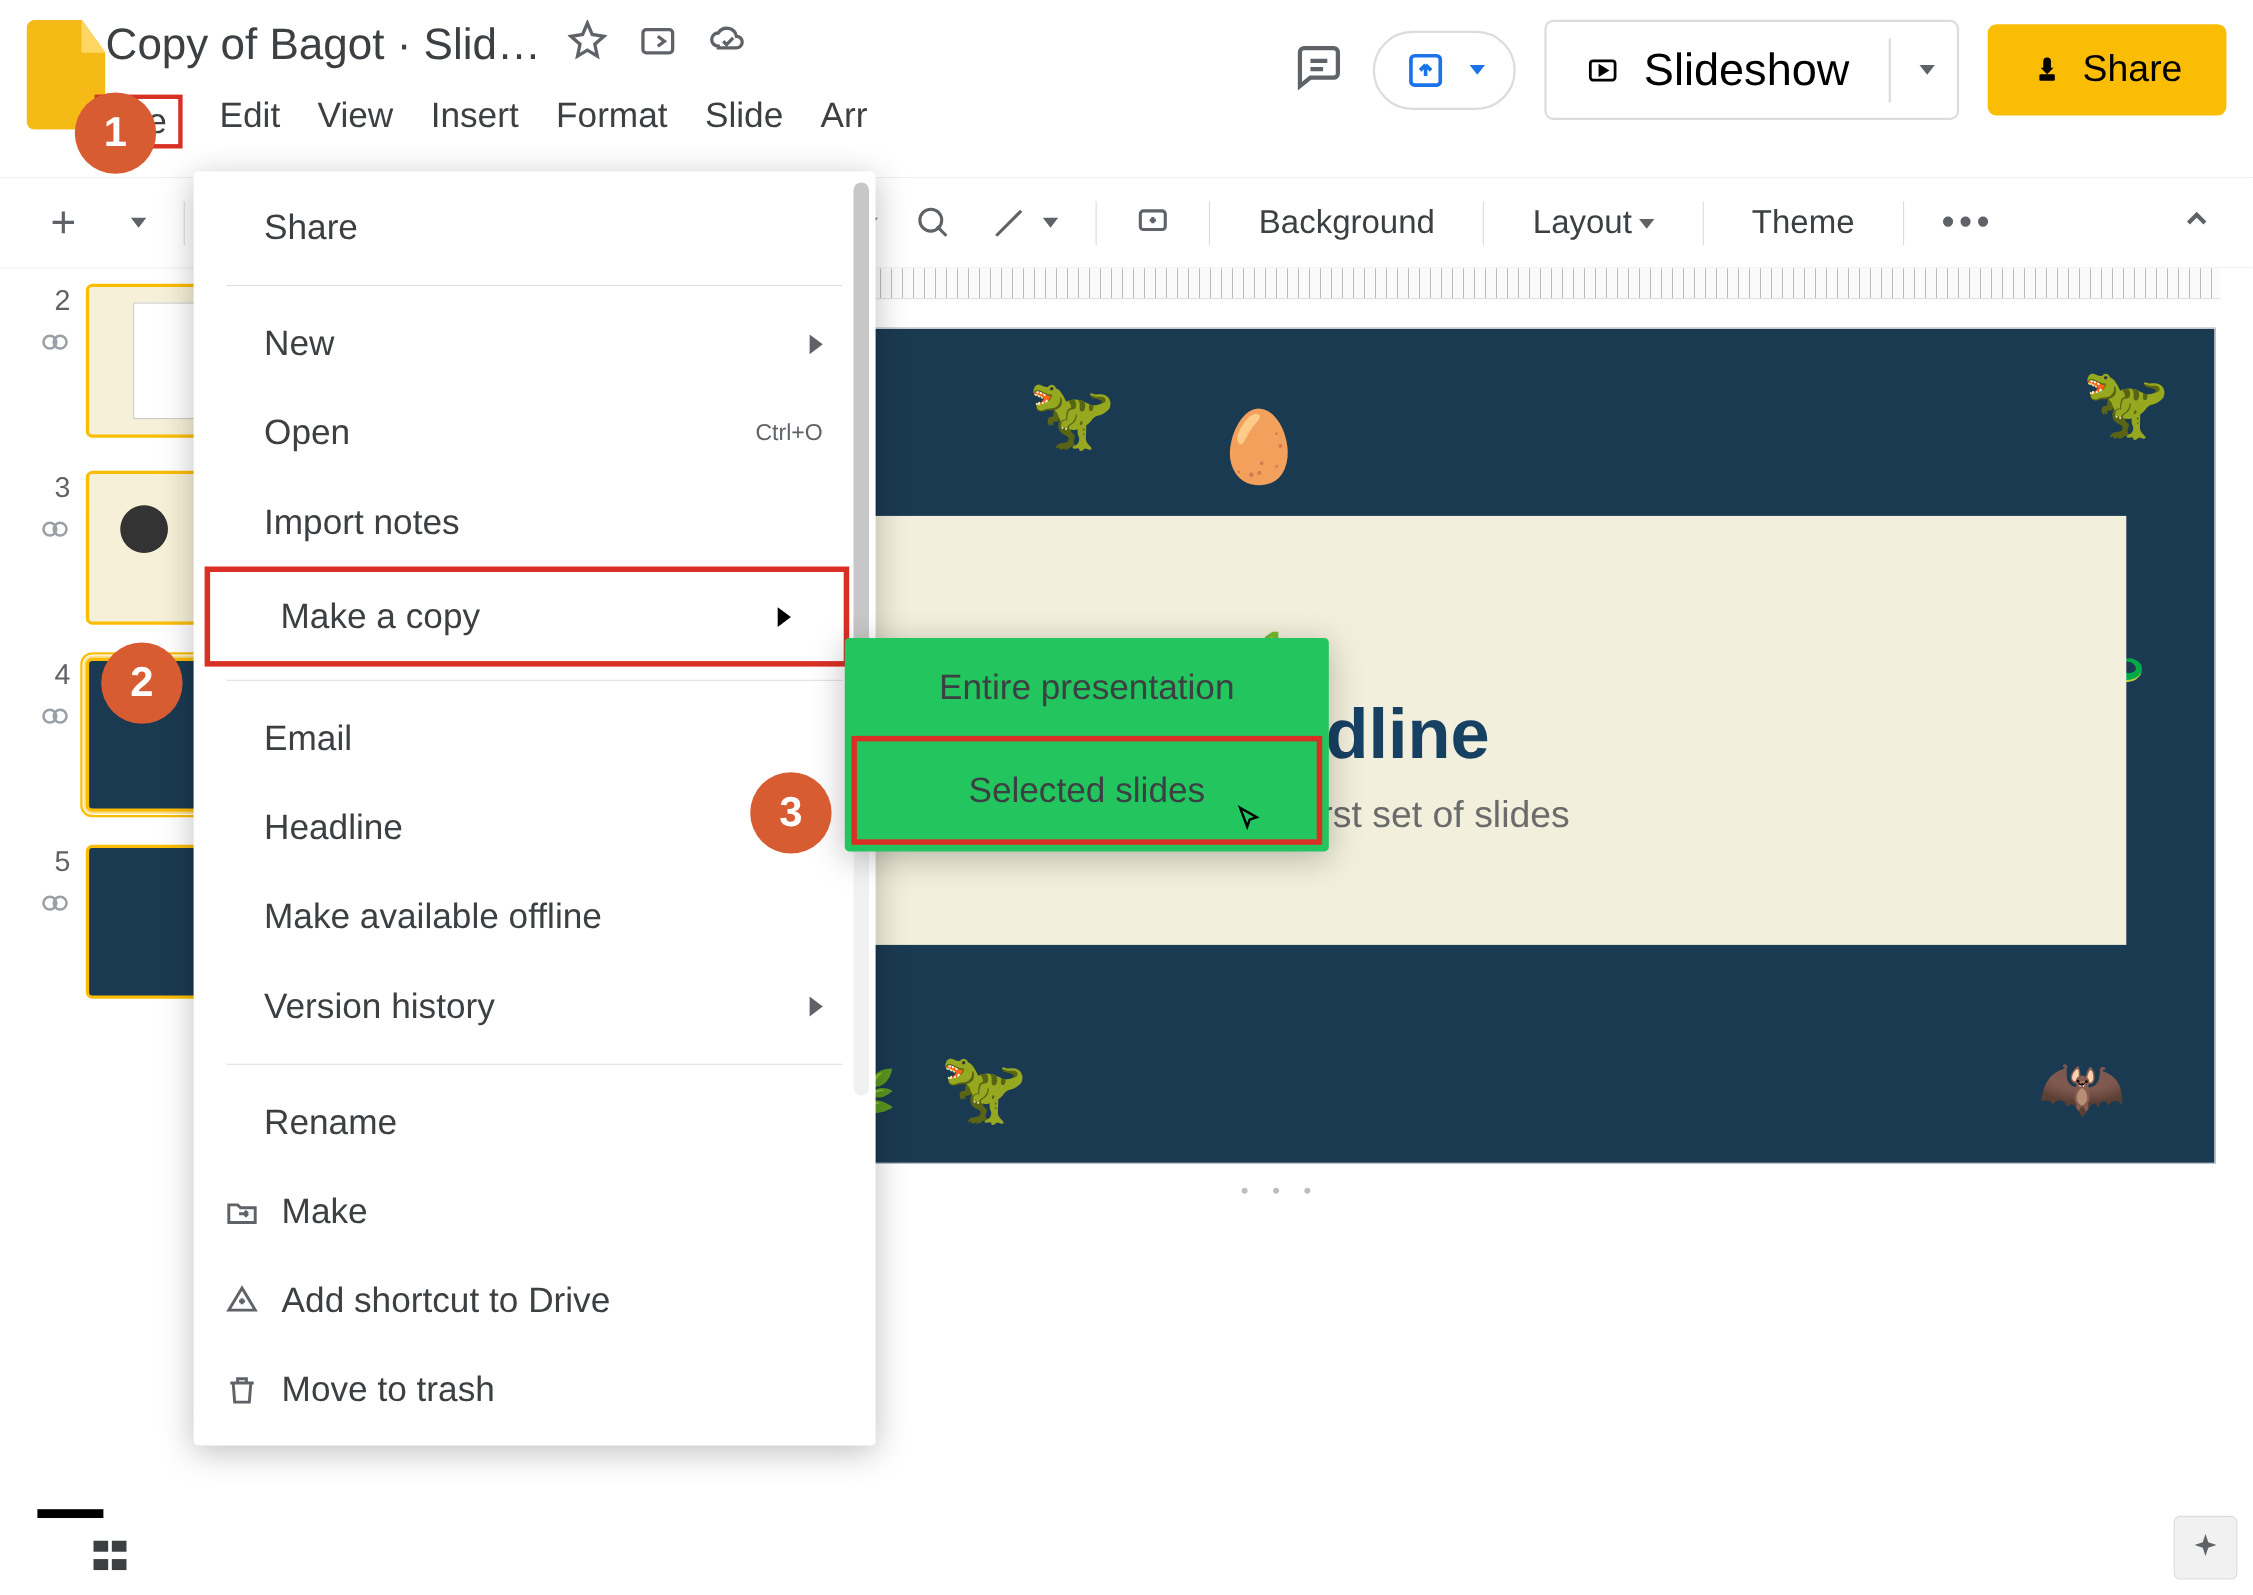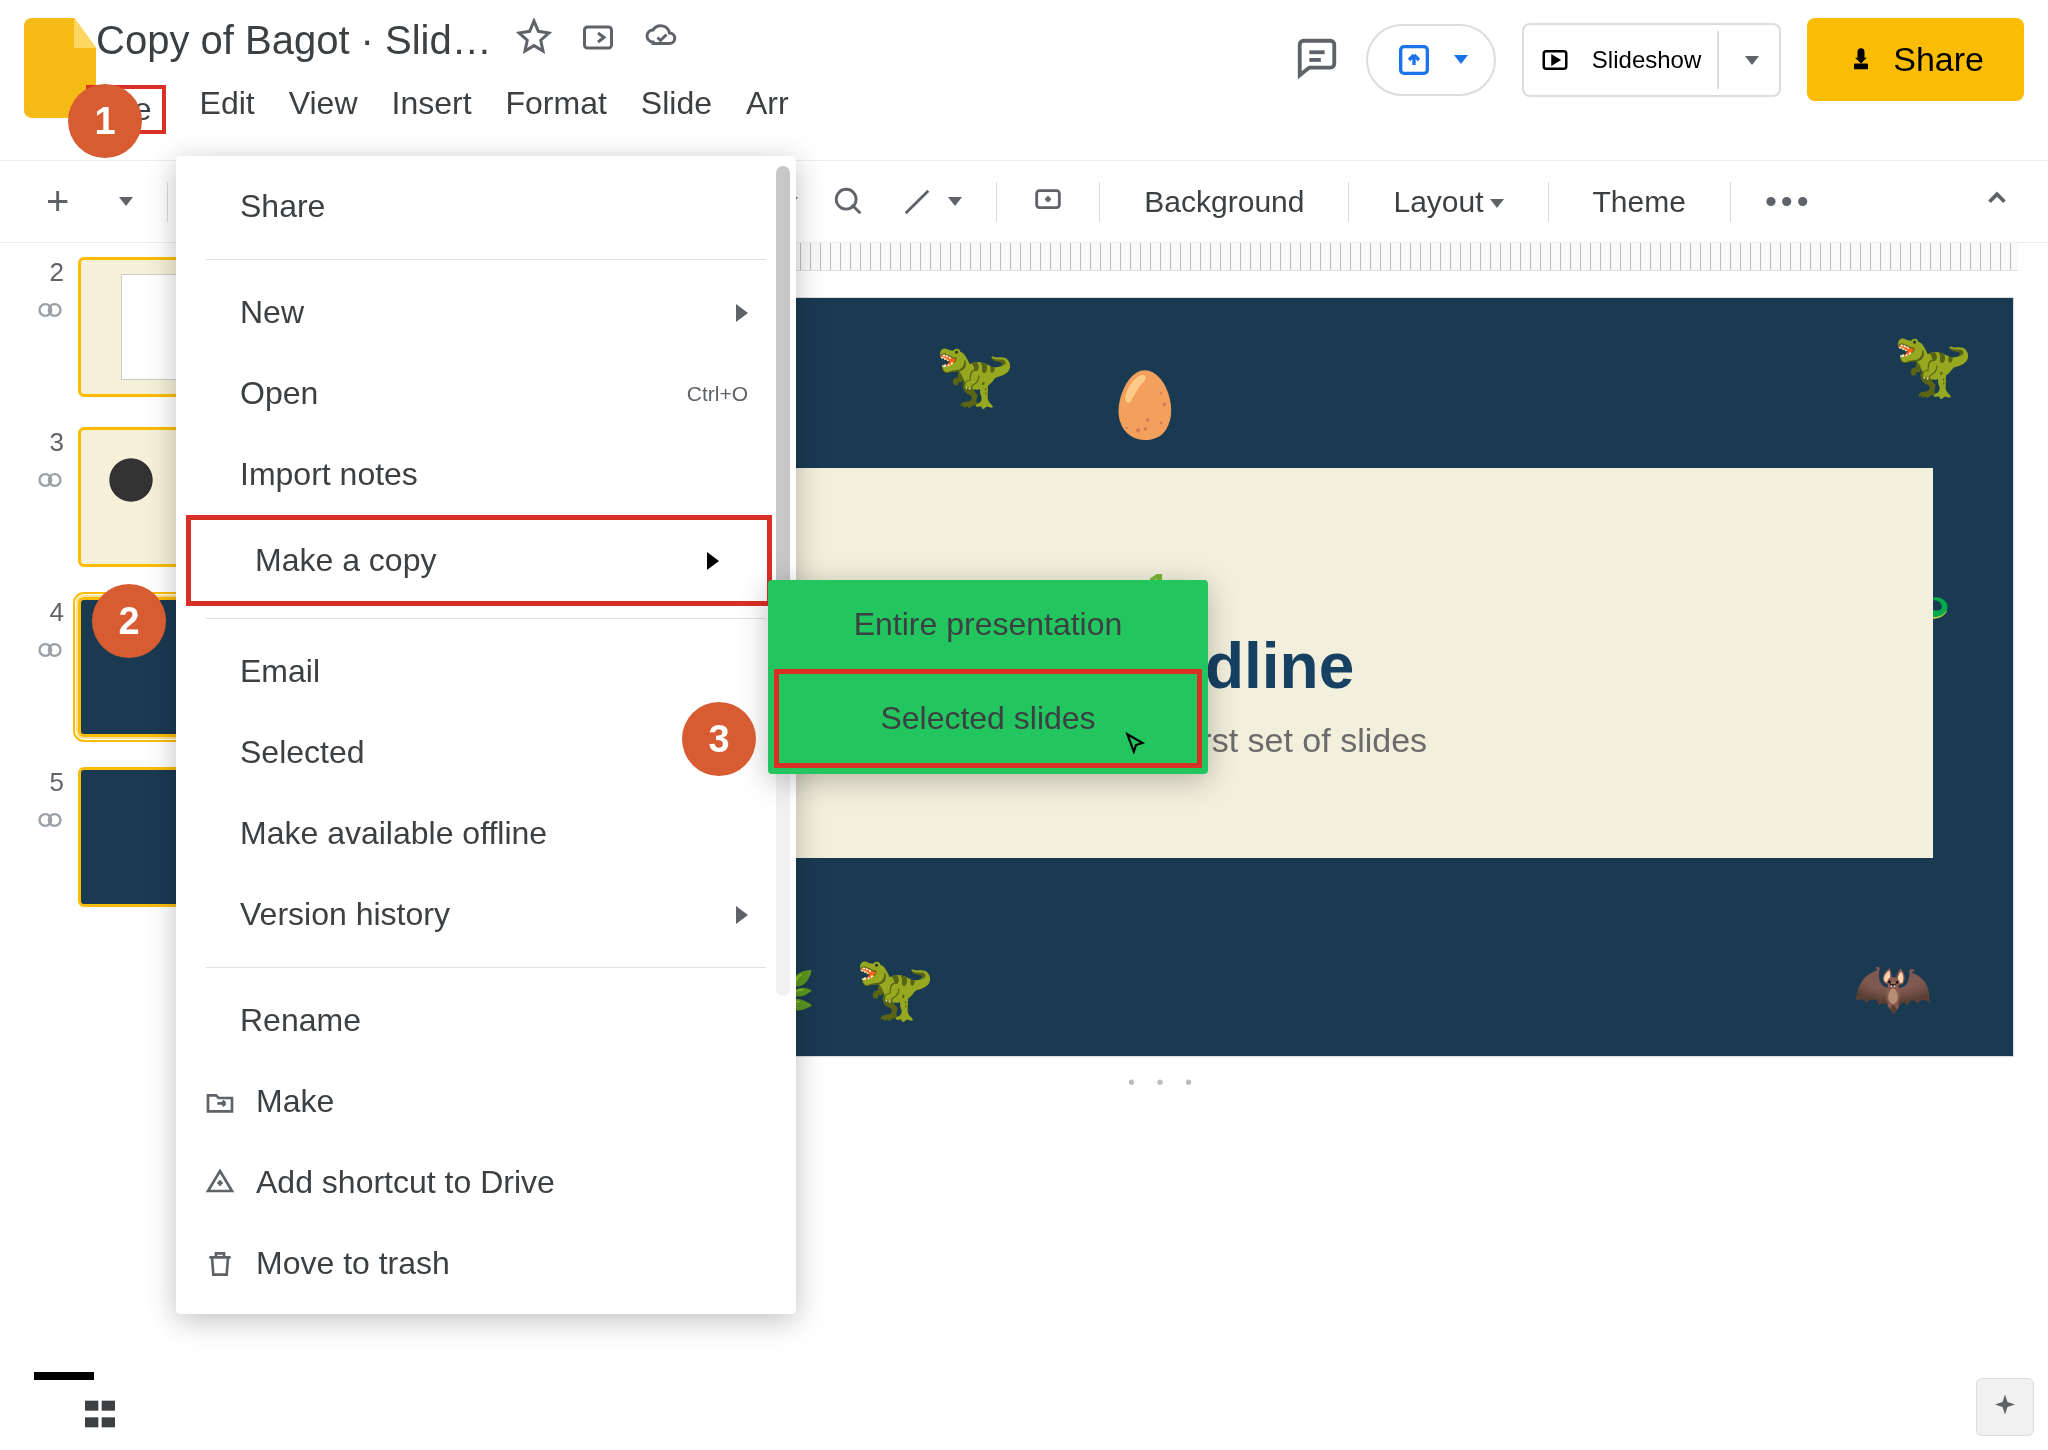--- a/index.html
+++ b/index.html
@@ -18,21 +18,21 @@
   .title-icons svg { width:36px; height:36px; }
   .menubar { display:flex; gap:34px; font-size:32px; color:#3c4043; margin-top:22px; padding-left:2px; }
   .menubar .menu-item { position:relative; }
   .menubar .file-box { border:4px solid #d93025; padding:2px 10px; margin-left:-12px; }
 
   .header-right { margin-left:auto; display:flex; align-items:center; gap:26px; }
   .comment-icon svg { width:46px; height:46px; color:#5f6368; }
   .present-btn { border:2px solid #dadce0; border-radius:999px; padding:14px 26px; display:flex; align-items:center; gap:14px; }
   .present-btn svg { width:40px; height:40px; }
   .slideshow-btn { border:2px solid #dadce0; border-radius:8px; display:flex; align-items:center; }
-  .slideshow-main { display:flex; align-items:center; gap:22px; padding:20px 16px; font-size:24px; }
+  .slideshow-main { display:flex; align-items:center; gap:22px; padding:20px 36px; font-size:41px; }
   .slideshow-main svg { width:30px; height:30px; }
   .slideshow-caret { border-left:2px solid #dadce0; padding:20px 20px; }
   .share-btn { background:#fbbc04; border-radius:8px; padding:22px 40px; display:flex; align-items:center; gap:18px; font-size:34px; font-weight:500; }
   .share-btn svg { width:28px; height:28px; }
 
   
   .toolbar { display:flex; align-items:center; gap:34px; padding:18px 36px; border-top:1px solid #eee; border-bottom:1px solid #eee; margin-top:26px; color:#5f6368; font-size:30px; }
   .toolbar .plus { font-size:40px; padding:0 10px; }
   .toolbar .sep { width:1px; height:40px; background:#dadce0; }
   .tool { display:flex; align-items:center; gap:8px; }
@@ -334,21 +334,21 @@
       <span>Make a copy</span>
       <span class="arrow-r" style="border-left-color:#000"></span>
     </div>
   </div>
 
   <div class="divider"></div>
   <div class="item">
       <span>Email</span>
     </div>
   <div class="item">
-      <span>Selected</span>
+      <span>Headline</span>
       <span class="arrow-r"></span>
     </div>
   <div class="item">
       <span>Make available offline</span>
     </div>
   <div class="item">
       <span>Version history</span>
       <span class="arrow-r"></span>
     </div>
   <div class="divider"></div>

